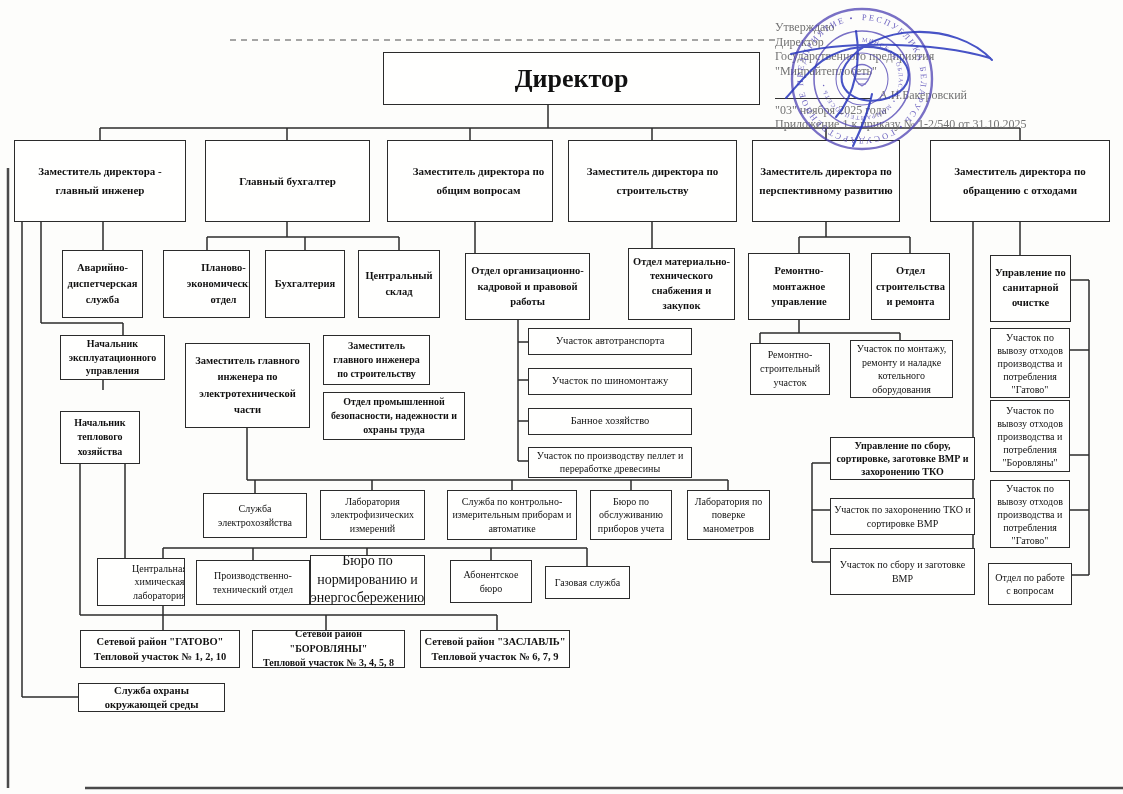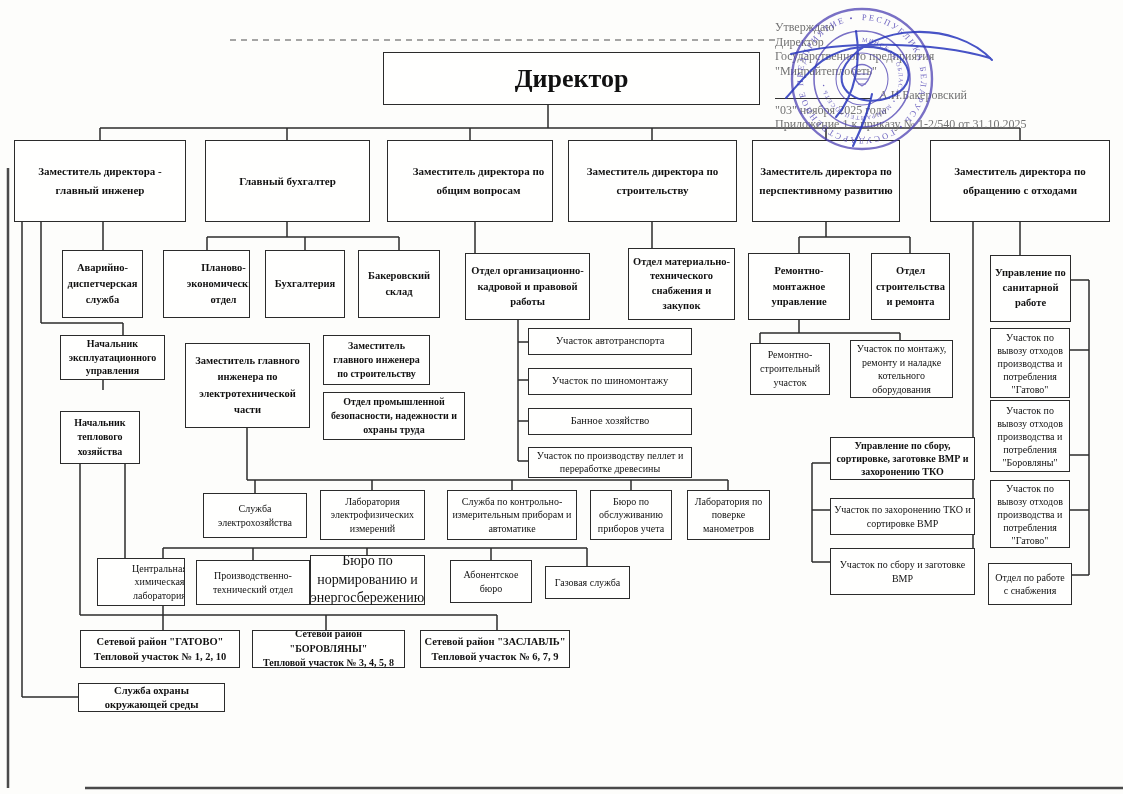--- a/index.html
+++ b/index.html
@@ -98,44 +98,44 @@
       <div class="node" style="left: 383px; top: 52px; width: 377px; height: 53px; font-size: 26px; line-height: 1.2; font-weight: bold;">Директор</div>
       <div class="node" style="left: 14px; top: 140px; width: 172px; height: 82px; font-size: 11px; line-height: 1.7; font-weight: bold;">Заместитель директора - главный инженер</div>
       <div class="node" style="left: 205px; top: 140px; width: 165px; height: 82px; font-size: 11px; line-height: 1.7; font-weight: bold;">Главный бухгалтер</div>
       <div class="node" style="left: 387px; top: 140px; width: 166px; height: 82px; font-size: 11px; line-height: 1.7; font-weight: bold; padding-left: 20px;">Заместитель директора по общим вопросам</div>
       <div class="node" style="left: 568px; top: 140px; width: 169px; height: 82px; font-size: 11px; line-height: 1.7; font-weight: bold;">Заместитель директора по строительству</div>
       <div class="node" style="left: 752px; top: 140px; width: 148px; height: 82px; font-size: 11px; line-height: 1.7; font-weight: bold;">Заместитель директора по перспективному развитию</div>
       <div class="node" style="left: 930px; top: 140px; width: 180px; height: 82px; font-size: 11px; line-height: 1.7; font-weight: bold;">Заместитель директора по обращению с отходами</div>
       <div class="node" style="left: 62px; top: 250px; width: 81px; height: 68px; font-size: 10.5px; line-height: 1.5; font-weight: bold;">Аварийно-диспетчерская служба</div>
       <div class="node" style="left: 163px; top: 250px; width: 87px; height: 68px; font-size: 10.5px; line-height: 1.5; font-weight: bold; padding-left: 37px;">Планово-экономический отдел</div>
       <div class="node" style="left: 265px; top: 250px; width: 80px; height: 68px; font-size: 10.5px; line-height: 1.5; font-weight: bold;">Бухгалтерия</div>
-      <div class="node" style="left: 358px; top: 250px; width: 82px; height: 68px; font-size: 10.5px; line-height: 1.5; font-weight: bold;">Бакеровский склад</div>
+      <div class="node" style="left: 358px; top: 250px; width: 82px; height: 68px; font-size: 10.5px; line-height: 1.5; font-weight: bold;">Центральный склад</div>
       <div class="node" style="left: 465px; top: 253px; width: 125px; height: 67px; font-size: 10.5px; line-height: 1.5; font-weight: bold;">Отдел организационно-кадровой и правовой работы</div>
       <div class="node" style="left: 628px; top: 248px; width: 107px; height: 72px; font-size: 10.5px; line-height: 1.4; font-weight: bold;">Отдел материально-технического снабжения и закупок</div>
       <div class="node" style="left: 748px; top: 253px; width: 102px; height: 67px; font-size: 10.5px; line-height: 1.5; font-weight: bold;">Ремонтно-монтажное управление</div>
       <div class="node" style="left: 871px; top: 253px; width: 79px; height: 67px; font-size: 10.5px; line-height: 1.5; font-weight: bold;">Отдел строительства и ремонта</div>
-      <div class="node" style="left: 990px; top: 255px; width: 81px; height: 67px; font-size: 10.5px; line-height: 1.4; font-weight: bold;">Управление по санитарной работе</div>
+      <div class="node" style="left: 990px; top: 255px; width: 81px; height: 67px; font-size: 10.5px; line-height: 1.4; font-weight: bold;">Управление по санитарной очистке</div>
       <div class="node" style="left: 60px; top: 335px; width: 105px; height: 45px; font-size: 10px; line-height: 1.35; font-weight: bold;">Начальник эксплуатационного управления</div>
       <div class="node" style="left: 60px; top: 390px; width: 80px; height: 53px; font-size: 10px; line-height: 1.45; font-weight: bold; margin-top: 21px;">Начальник теплового хозяйства</div>
       <div class="node" style="left: 185px; top: 343px; width: 125px; height: 85px; font-size: 10.5px; line-height: 1.55; font-weight: bold;">Заместитель главного инженера по электротехнической части</div>
       <div class="node" style="left: 323px; top: 335px; width: 107px; height: 50px; font-size: 10px; line-height: 1.4; font-weight: bold;">Заместитель главного инженера по строительству</div>
       <div class="node" style="left: 323px; top: 392px; width: 142px; height: 48px; font-size: 10px; line-height: 1.4; font-weight: bold;">Отдел промышленной безопасности, надежности и охраны труда</div>
       <div class="node" style="left: 528px; top: 328px; width: 164px; height: 27px; font-size: 10.5px; line-height: 1.2; font-weight: normal;">Участок автотранспорта</div>
       <div class="node" style="left: 528px; top: 368px; width: 164px; height: 27px; font-size: 10.5px; line-height: 1.2; font-weight: normal;">Участок по шиномонтажу</div>
       <div class="node" style="left: 528px; top: 408px; width: 164px; height: 27px; font-size: 10.5px; line-height: 1.2; font-weight: normal;">Банное хозяйство</div>
       <div class="node" style="left: 528px; top: 447px; width: 164px; height: 31px; font-size: 10px; line-height: 1.25; font-weight: normal;">Участок по производству пеллет и переработке древесины</div>
       <div class="node" style="left: 750px; top: 343px; width: 80px; height: 52px; font-size: 10px; line-height: 1.4; font-weight: normal;">Ремонтно-строительный участок</div>
       <div class="node" style="left: 850px; top: 340px; width: 103px; height: 58px; font-size: 10px; line-height: 1.35; font-weight: normal;">Участок по монтажу, ремонту и наладке котельного оборудования</div>
       <div class="node" style="left: 830px; top: 437px; width: 145px; height: 43px; font-size: 10px; line-height: 1.3; font-weight: bold;">Управление по сбору, сортировке, заготовке ВМР и захоронению ТКО</div>
       <div class="node" style="left: 830px; top: 498px; width: 145px; height: 37px; font-size: 10px; line-height: 1.35; font-weight: normal;">Участок по захоронению ТКО и сортировке ВМР</div>
       <div class="node" style="left: 830px; top: 548px; width: 145px; height: 47px; font-size: 10px; line-height: 1.35; font-weight: normal;">Участок по сбору и заготовке ВМР</div>
       <div class="node" style="left: 990px; top: 328px; width: 80px; height: 70px; font-size: 10px; line-height: 1.3; font-weight: normal;">Участок по вывозу отходов производства и потребления "Гатово"</div>
       <div class="node" style="left: 990px; top: 400px; width: 80px; height: 72px; font-size: 10px; line-height: 1.3; font-weight: normal;">Участок по вывозу отходов производства и потребления "Боровляны"</div>
       <div class="node" style="left: 990px; top: 480px; width: 80px; height: 68px; font-size: 10px; line-height: 1.3; font-weight: normal;">Участок по вывозу отходов производства и потребления "Гатово"</div>
-      <div class="node" style="left: 988px; top: 563px; width: 84px; height: 42px; font-size: 10px; line-height: 1.3; font-weight: normal;">Отдел по работе с снабжения</div>
+      <div class="node" style="left: 988px; top: 563px; width: 84px; height: 42px; font-size: 10px; line-height: 1.3; font-weight: normal;">Отдел по работе с вопросам</div>
       <div class="node" style="left: 203px; top: 493px; width: 104px; height: 45px; font-size: 10px; line-height: 1.35; font-weight: normal;">Служба электрохозяйства</div>
       <div class="node" style="left: 320px; top: 490px; width: 105px; height: 50px; font-size: 10px; line-height: 1.35; font-weight: normal;">Лаборатория электрофизических измерений</div>
       <div class="node" style="left: 447px; top: 490px; width: 130px; height: 50px; font-size: 10px; line-height: 1.35; font-weight: normal;">Служба по контрольно-измерительным приборам и автоматике</div>
       <div class="node" style="left: 590px; top: 490px; width: 82px; height: 50px; font-size: 10px; line-height: 1.35; font-weight: normal;">Бюро по обслуживанию приборов учета</div>
       <div class="node" style="left: 687px; top: 490px; width: 83px; height: 50px; font-size: 10px; line-height: 1.35; font-weight: normal;">Лаборатория по поверке манометров</div>
       <div class="node" style="left: 97px; top: 558px; width: 88px; height: 48px; font-size: 10px; line-height: 1.35; font-weight: normal; padding-left: 40px;">Центральная химическая лаборатория</div>
       <div class="node" style="left: 196px; top: 560px; width: 114px; height: 45px; font-size: 10px; line-height: 1.35; font-weight: normal;">Производственно-технический отдел</div>
       <div class="node" style="left: 310px; top: 555px; width: 115px; height: 50px; font-size: 14px; line-height: 1.35; font-weight: normal;">Бюро по нормированию и энергосбережению</div>
       <div class="node" style="left: 450px; top: 560px; width: 82px; height: 43px; font-size: 10px; line-height: 1.35; font-weight: normal;">Абонентское бюро</div>
       <div class="node" style="left: 545px; top: 566px; width: 85px; height: 33px; font-size: 10px; line-height: 1.3; font-weight: normal;">Газовая служба</div>

